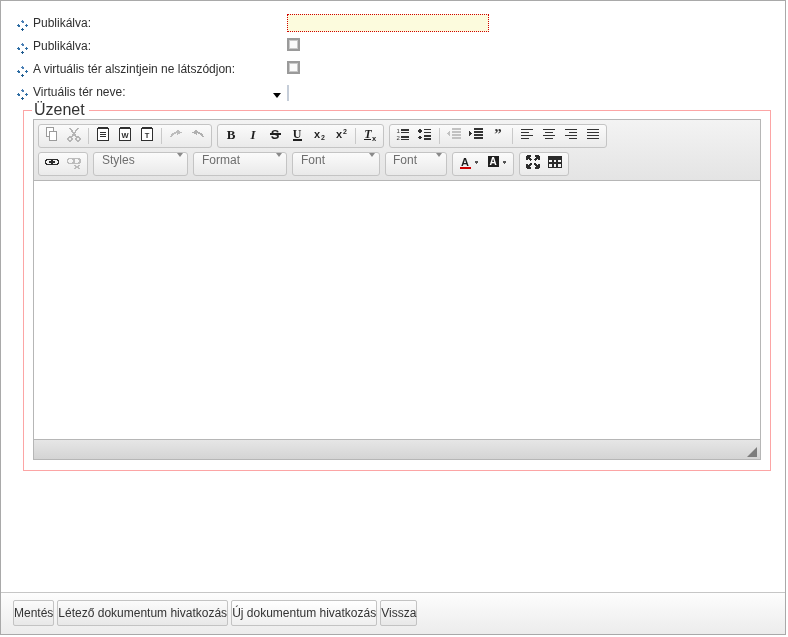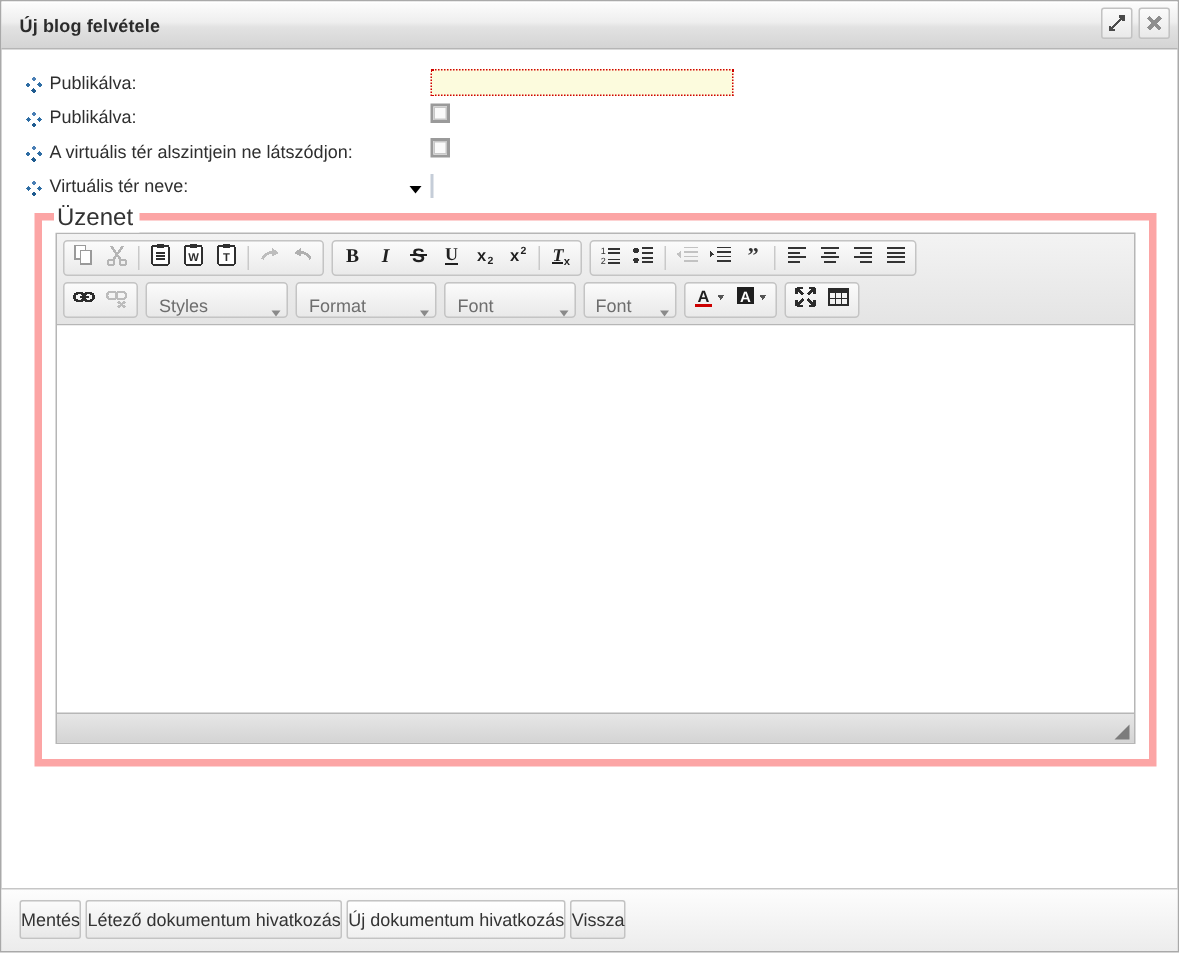--- a/index.html
+++ b/index.html
@@ -140,21 +140,21 @@
     top: 7px;
     width: 0; height: 0;
     border-left: 4.5px solid transparent;
     border-right: 4.5px solid transparent;
     border-top: 5px solid #000000;
   }
 
   
   .fieldset {
     margin: 7px 14px 0 22px;
-    border: 5px solid #fca5a5;
+    border: 1px solid #fca5a5;
     padding: 8px 9px 10px 9px;
     position: relative;
     background: #ffffff;
   }
   .legend {
     position: absolute;
     top: -11px;
     left: 8px;
     background: #ffffff;
     padding: 0 4px 0 2px;
@@ -205,21 +205,21 @@
   }
   .tsep {
     width: 1px;
     height: 16px;
     background: #c9c9c9;
     margin: 0 3px;
     flex: 0 0 1px;
   }
   .combo {
     display: flex;
-    align-items: flex-end;
+    align-items: flex-start;
     justify-content: space-between;
     border: 1px solid #c4c4c4;
     border-radius: 3px;
     background: linear-gradient(to bottom, #fbfbfb, #e9e9e9);
     height: 24px;
     box-sizing: border-box;
     margin-right: 5px;
     padding: 0 4px 0 8px;
     cursor: pointer;
   }
@@ -288,41 +288,20 @@
   .fbtn.alt {
     background: linear-gradient(to bottom, #ffffff 0%, #f7f7f7 50%, #efefef 100%);
   }
   svg { shape-rendering: crispEdges; }
 </style>
 </head>
 <body>
 
 <div class="dialog">
 
-  <div class="titlebar">
-    <div class="titlebar-title">Új blog felvétele</div>
-    <div class="titlebar-btns">
-      <div class="tb-btn">
-        <span>
-          <svg width="11" height="11" viewBox="0 0 11 11">
-            <path d="M4 10 H1 V7" fill="none" stroke="#4a4a4a" stroke-width="1.4"></path>
-            <path d="M7 1 H10 V4" fill="none" stroke="#4a4a4a" stroke-width="1.4"></path>
-            <path d="M10 1 L1 10" stroke="#4a4a4a" stroke-width="1.4"></path>
-          </svg>
-        </span>
-      </div>
-      <div class="tb-btn">
-        <span>
-          <svg width="13" height="13" viewBox="0 0 13 13">
-            <path d="M2.5 2.5 L10.5 10.5 M10.5 2.5 L2.5 10.5" stroke="#8e8e8e" stroke-width="2.6" stroke-linecap="butt"></path>
-          </svg>
-        </span>
-      </div>
-    </div>
-  </div>
 
   <div class="form-area">
 
     <div class="form-row">
       <span class="bullet-ico">
         <svg width="11" height="11" viewBox="0 0 11 11">
           <rect x="4.4" y="0.6" width="2.4" height="2.4" transform="rotate(45 5.6 1.8)" fill="#4a7fb5"></rect>
           <rect x="0.6" y="4.4" width="2.4" height="2.4" transform="rotate(45 1.8 5.6)" fill="#2e6da4"></rect>
           <rect x="8.2" y="4.4" width="2.4" height="2.4" transform="rotate(45 9.4 5.6)" fill="#2e6da4"></rect>
           <rect x="4.4" y="8.2" width="2.4" height="2.4" transform="rotate(45 5.6 9.4)" fill="#1f5b8f"></rect>

